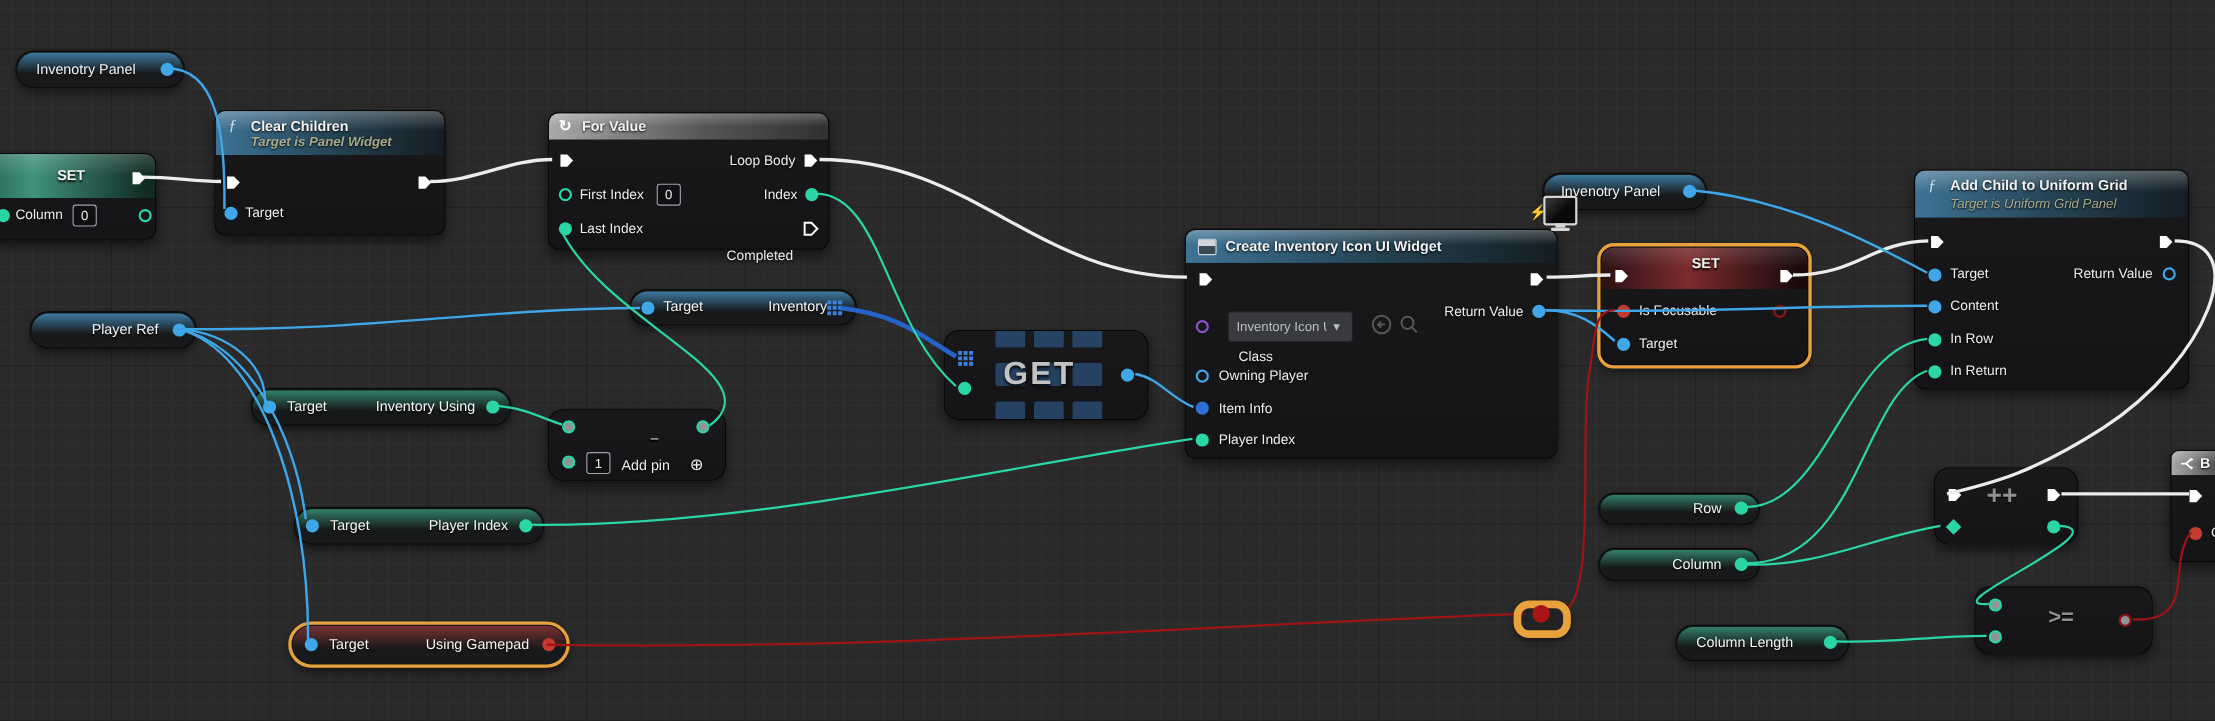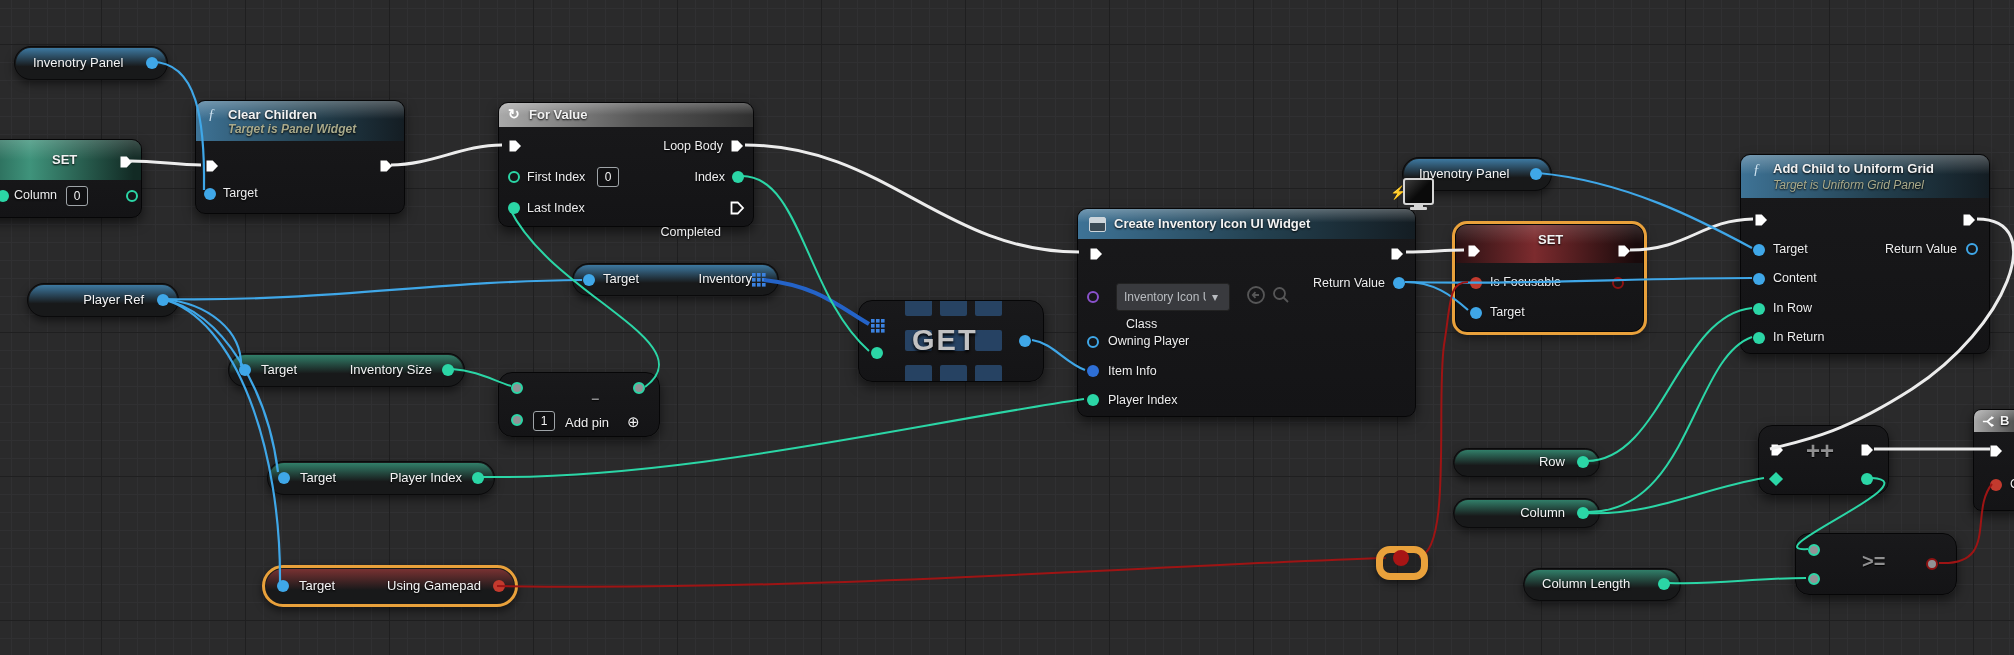--- a/index.html
+++ b/index.html
@@ -178,21 +178,21 @@
   </div>
 
   <div class="pill tint-blue" style="left:27px;top:283px;width:150px;height:32px;">
     <span class="plab" style="right:34px;top:8px;">Player Ref</span>
     <span class="pin pin-fill" style="right:9px;top:10px;background:var(--object);"></span>
   </div>
 
   <div class="pill tint-green" style="left:228px;top:353px;width:235px;height:32px;">
     <span class="pin pin-fill" style="left:10px;top:10px;background:var(--object);"></span>
     <span class="plab" style="left:32px;top:8px;">Target</span>
-    <span class="plab" style="right:32px;top:8px;">Inventory Size</span>
+    <span class="plab" style="right:32px;top:8px;">Inventory Using</span>
     <span class="pin pin-fill" style="right:10px;top:10px;background:var(--int);"></span>
   </div>
 
   <div class="node" style="left:498px;top:372px;width:160px;height:63px;border-radius:14px;">
     <span class="pin pin-ring" style="left:12px;top:9px;border-color:var(--int);"></span>
     <span class="pin pin-ring" style="left:12px;top:41px;border-color:var(--int);"></span>
     <span class="vbox" style="position:absolute;left:34px;top:38px;">1</span>
     <span class="opTxt" style="left:92px;top:18px;font-size:14px;">−</span>
     <span class="plabel" style="left:66px;top:42px;font-size:13px;">Add pin</span>
     <span class="plabel" style="left:128px;top:40px;font-size:15px;">⊕</span>

